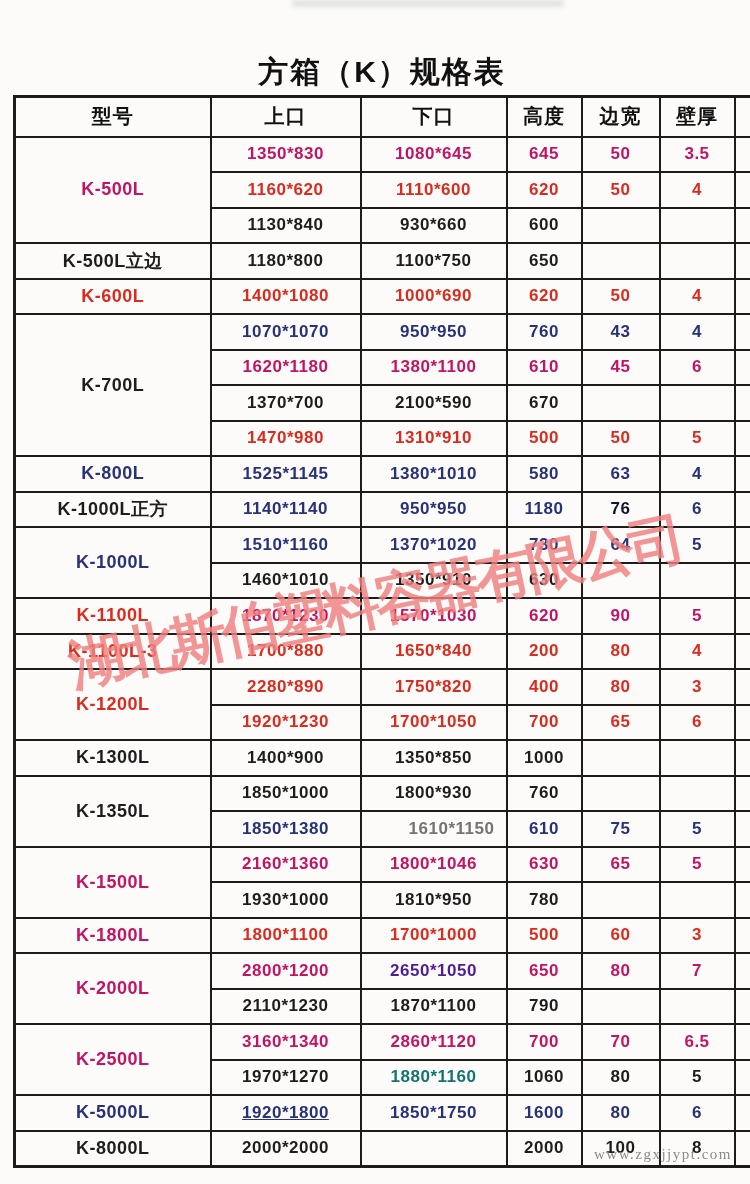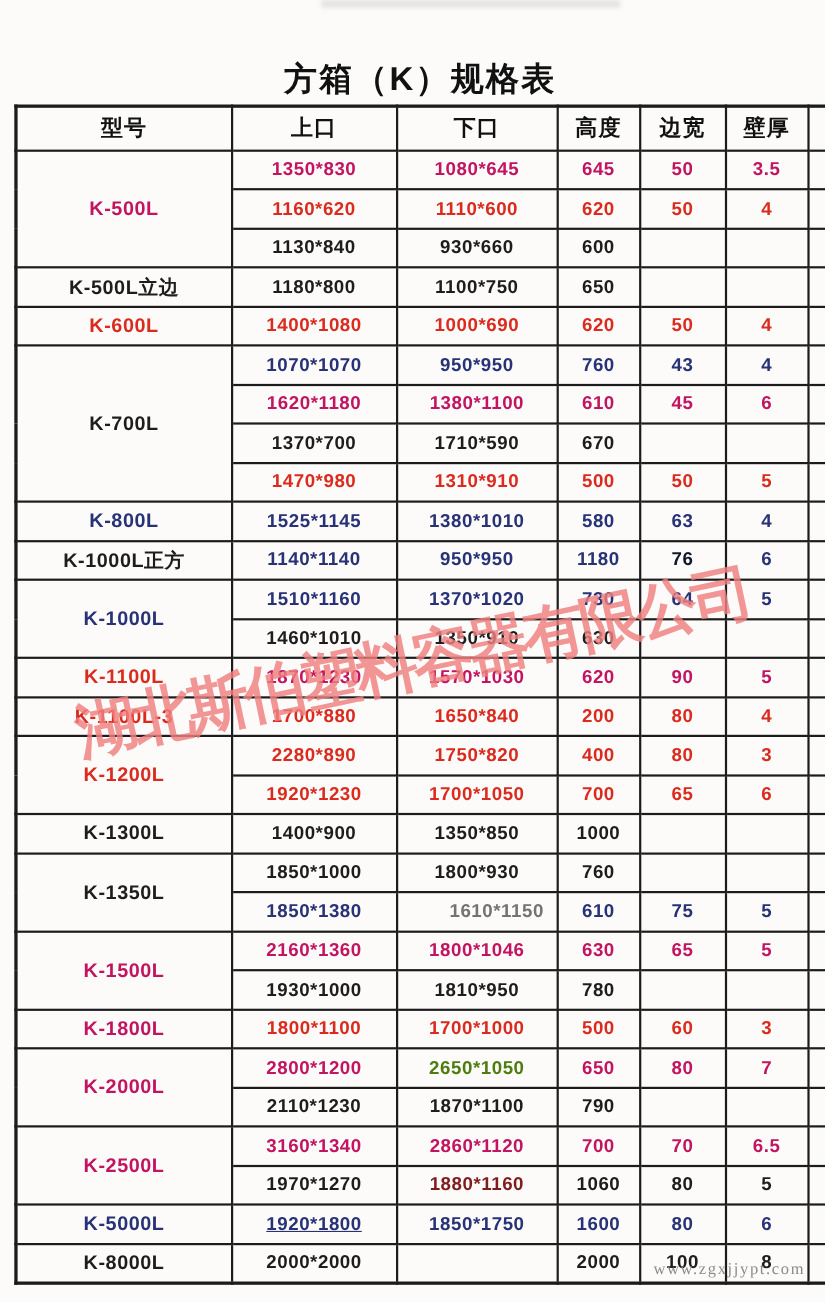--- a/index.html
+++ b/index.html
@@ -135,21 +135,21 @@
         <tr>
           <td style="color: rgb(194, 20, 96);">1620*1180</td>
           <td style="color: rgb(194, 20, 96);">1380*1100</td>
           <td style="color: rgb(194, 20, 96);">610</td>
           <td style="color: rgb(194, 20, 96);">45</td>
           <td style="color: rgb(194, 20, 96);">6</td>
           <td></td>
         </tr>
         <tr>
           <td style="color: rgb(29, 29, 29);">1370*700</td>
-          <td style="color: rgb(29, 29, 29);">1710*590</td>
+          <td style="color: rgb(29, 29, 29);">2100*590</td>
           <td style="color: rgb(29, 29, 29);">670</td>
           <td style="color: rgb(29, 29, 29);"></td>
           <td style="color: rgb(29, 29, 29);"></td>
           <td></td>
         </tr>
         <tr>
           <td style="color: rgb(218, 43, 30);">1470*980</td>
           <td style="color: rgb(218, 43, 30);">1310*910</td>
           <td style="color: rgb(218, 43, 30);">500</td>
           <td style="color: rgb(218, 43, 30);">50</td>
@@ -274,21 +274,21 @@
           <td style="color: rgb(218, 43, 30);">1800*1100</td>
           <td style="color: rgb(218, 43, 30);">1700*1000</td>
           <td style="color: rgb(218, 43, 30);">500</td>
           <td style="color: rgb(218, 43, 30);">60</td>
           <td style="color: rgb(218, 43, 30);">3</td>
           <td></td>
         </tr>
         <tr>
           <td rowspan="2" class="model" style="color: rgb(194, 20, 96);">K-2000L</td>
           <td style="color: rgb(194, 20, 96);">2800*1200</td>
-          <td style="color: #4d7c0f;">2650*1050</td>
+          <td style="color: #4c1d95;">2650*1050</td>
           <td style="color: rgb(194, 20, 96);">650</td>
           <td style="color: rgb(194, 20, 96);">80</td>
           <td style="color: rgb(194, 20, 96);">7</td>
           <td></td>
         </tr>
         <tr>
           <td style="color: rgb(29, 29, 29);">2110*1230</td>
           <td style="color: rgb(29, 29, 29);">1870*1100</td>
           <td style="color: rgb(29, 29, 29);">790</td>
           <td style="color: rgb(29, 29, 29);"></td>
@@ -299,21 +299,21 @@
           <td rowspan="2" class="model" style="color: rgb(194, 20, 96);">K-2500L</td>
           <td style="color: rgb(194, 20, 96);">3160*1340</td>
           <td style="color: rgb(194, 20, 96);">2860*1120</td>
           <td style="color: rgb(194, 20, 96);">700</td>
           <td style="color: rgb(194, 20, 96);">70</td>
           <td style="color: rgb(194, 20, 96);">6.5</td>
           <td></td>
         </tr>
         <tr>
           <td style="color: rgb(29, 29, 29);">1970*1270</td>
-          <td style="color: #7f1d1d;">1880*1160</td>
+          <td style="color: #0f766e;">1880*1160</td>
           <td style="color: rgb(29, 29, 29);">1060</td>
           <td style="color: rgb(29, 29, 29);">80</td>
           <td style="color: rgb(29, 29, 29);">5</td>
           <td></td>
         </tr>
         <tr>
           <td rowspan="1" class="model" style="color: rgb(39, 50, 119);">K-5000L</td>
           <td style="color: rgb(39, 50, 119); text-decoration: underline;">1920*1800</td>
           <td style="color: rgb(39, 50, 119);">1850*1750</td>
           <td style="color: rgb(39, 50, 119); margin-left: 32px;">1600</td>

